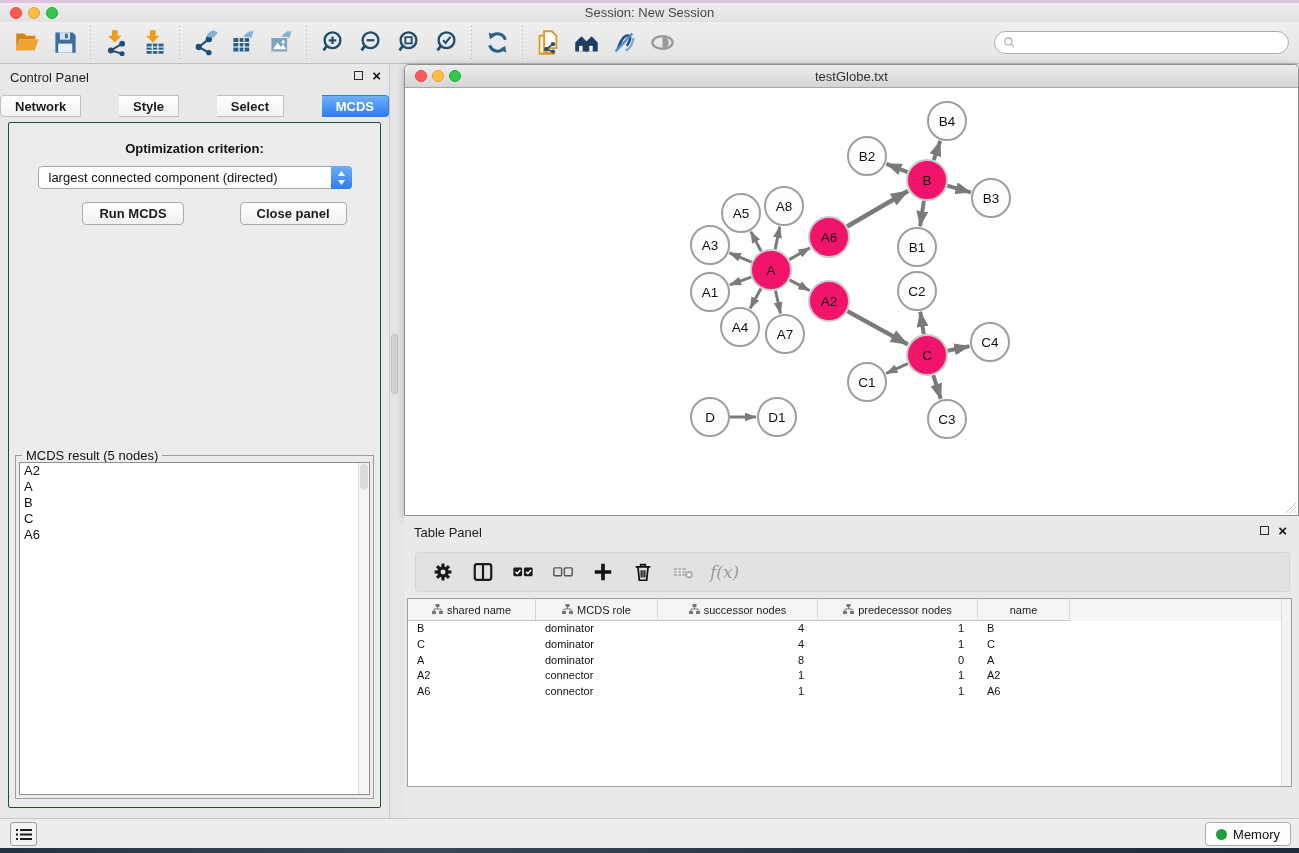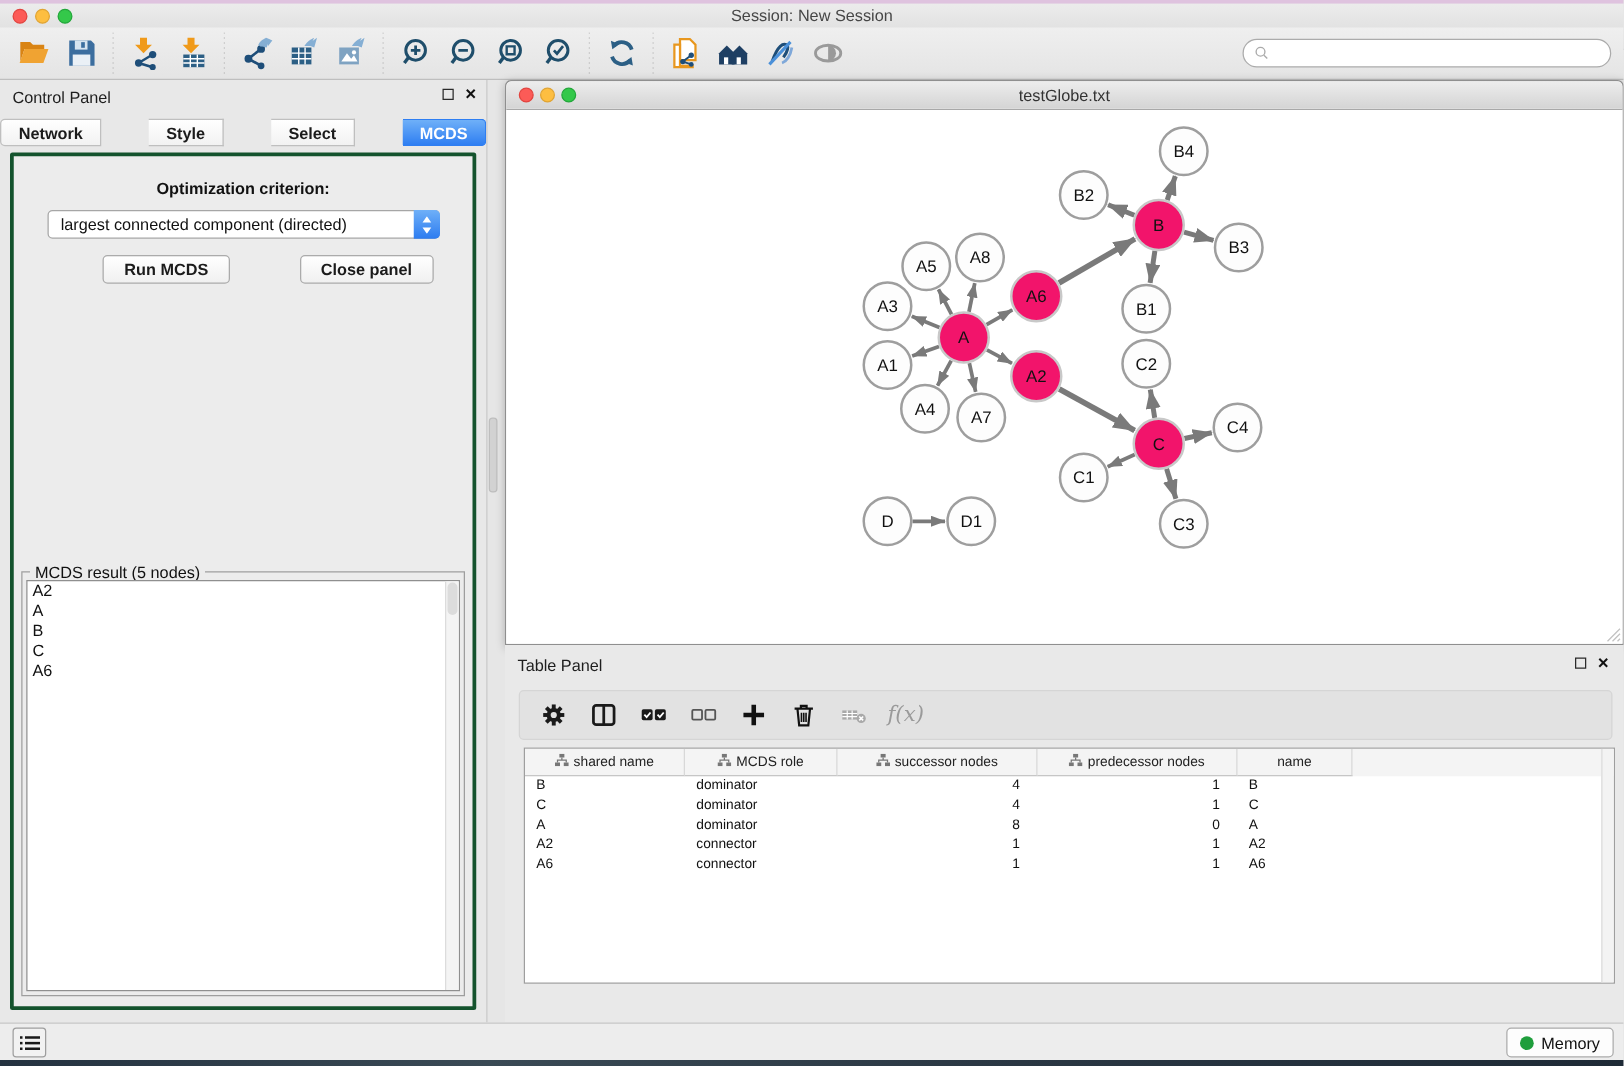--- a/index.html
+++ b/index.html
@@ -44,21 +44,21 @@
 
   .ctl-tabs { position:absolute; left:0; right:0; top:31px; display:flex; justify-content:space-between; }
   .tab { height:22px; padding:0 14px; font-size:13px; font-weight:600; color:#1B1B1B;
     background:linear-gradient(#FFFFFF,#F2F2F2); border:1px solid #BFBFBF; border-left:none;
     display:flex; align-items:center; }
   .tab:first-child { border-left:1px solid #BFBFBF; border-radius:4px 0 0 4px; }
   .tab:last-child { border-radius:0 4px 4px 0; }
   .tab.active { background:linear-gradient(#6FB0F8,#2E7EF2); color:#fff; border-color:#2E7EF2; }
 
   .ctl-body { position:absolute; left:8px; right:8px; top:58px; bottom:10px;
-    background:#ECECEC; border:3px solid #14532d; border-radius:2px; }
+    background:#ECECEC; border:1px solid #14532d; border-radius:2px; }
   .opt-label { margin-top:18px; text-align:center; font-size:13px; font-weight:600; color:#111; }
   .dropdown { position:relative; margin:10px auto 0; width:314px; height:23px; background:#fff;
     border:1px solid #A6A6A6; border-radius:4px; font-size:13px; color:#111;
     display:flex; align-items:center; padding:0 26px 0 10px; }
   .dd-step { position:absolute; right:-1px; top:-1px; width:21px; height:23px; border-radius:0 4px 4px 0;
     background:linear-gradient(#6FB0F8,#2D7CF0); display:flex; align-items:center; justify-content:center; }
   .btn-row { display:flex; justify-content:center; gap:16px; margin-top:13px; }
   .aq-btn { height:23px; padding:0 16px; font-size:13px; font-weight:700; color:#1B1B1B;
     background:linear-gradient(#FFFFFF,#F0F0F0); border:1px solid #ABABAB; border-radius:4px;margin-left:40px; }
 
@@ -90,21 +90,21 @@
 
   
   .table-panel { position:absolute; left:404px; top:516px; width:895px; height:302px; background:#E9E9E9; }
   .tp-toolbar { position:absolute; left:11px; right:9px; top:36px; height:40px;
     background:#E2E2E2; border:1px solid #D5D5D5; border-radius:4px;
     display:flex; align-items:center; gap:14px; padding:0 14px; }
   .tp-ic { display:flex; align-items:center; justify-content:center; width:26px; height:26px; }
   .tp-ic svg { width:22px; height:22px; }
   .fx { font-family:"DejaVu Serif",serif; font-style:italic; font-size:17px; color:#9A9A9A; }
 
-  .dtable { position:absolute; left:15px; right:7px; top:82px; height:189px; background:#fff;
+  .dtable { position:absolute; left:3px; right:7px; top:82px; height:189px; background:#fff;
     border:1px solid #9E9E9E; overflow:hidden; }
   .thead { display:flex; height:22px; background:#F4F4F4; }
   .th { display:flex; align-items:center; justify-content:center; gap:4px;
     font-size:11px; color:#222; border-right:1px solid #D8D8D8; border-bottom:1px solid #C6C6C6; }
   .trow { display:flex; height:15.8px; }
   .td { font-size:11px; color:#111; padding:1px 0 0 9px; white-space:nowrap; overflow:hidden; }
   .td.num { text-align:right; padding:1px 14px 0 0; }
   .tv-scroll { position:absolute; right:0; top:0; bottom:0; width:10px; background:#F3F3F3; border-left:1px solid #DCDCDC; }
 
   .tp-bottom { position:absolute; left:0; right:0; top:271px; bottom:0; background:#FCFCFC; }

